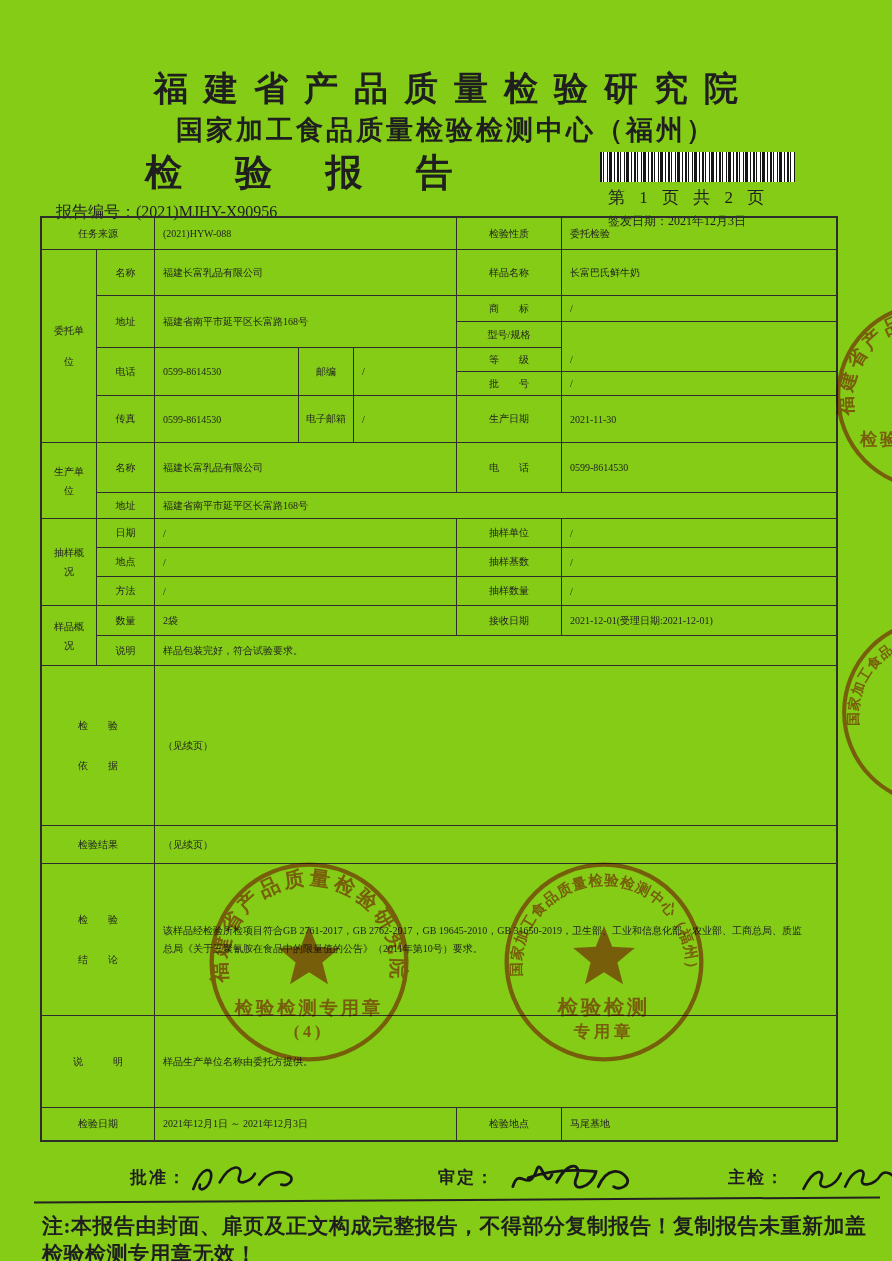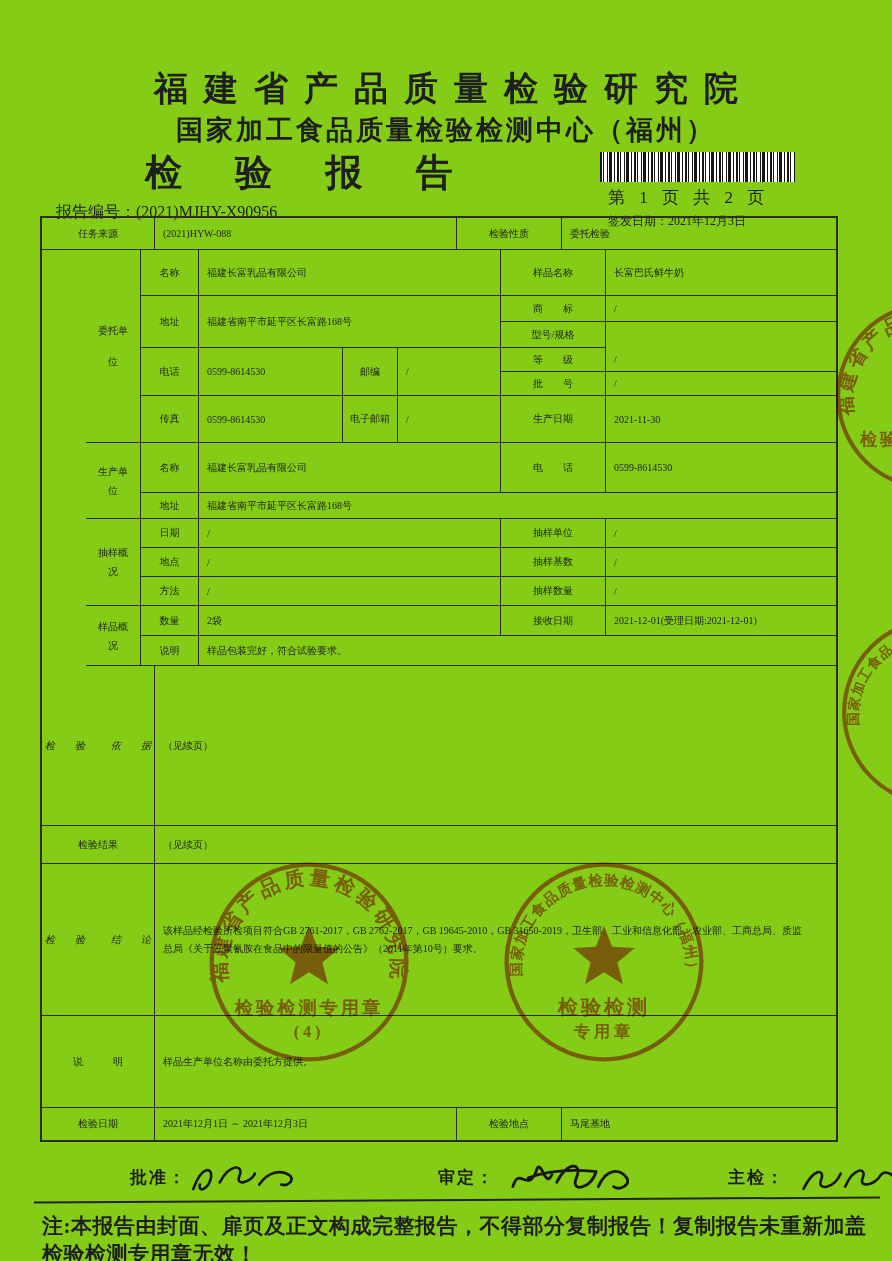--- a/index.html
+++ b/index.html
@@ -23,23 +23,23 @@
   .table{position:absolute;left:40px;top:216px;width:798px;border:2px solid #2d2d2d;
          box-sizing:border-box;font-size:10px;}
   .row{display:flex;}
   .c{border-right:1.5px solid #2d2d2d;border-bottom:1.5px solid #2d2d2d;box-sizing:border-box;
      display:flex;align-items:center;min-width:0;}
   .end{border-right:none;}
   .nb{border-bottom:none;}
   .lab{justify-content:center;text-align:center;}
   .val{padding:0 8px;}
   .stack{display:flex;flex-direction:column;min-width:0;}
-  .grp{width:55px;padding:0 11px;word-break:break-all;line-height:1.9;text-align:center;margin-left:44px;}
+  .grp{width:55px;padding:0 11px;word-break:break-all;line-height:1.9;text-align:center;}
   .grp.tall{line-height:3.1;}
-  .lab2{gap:26px;font-style:italic;}
+  .lab2{flex-direction:column;gap:26px;}
   
   .stamp{position:absolute;pointer-events:none;opacity:.82;mix-blend-mode:multiply;}
   
   .sigrow{position:absolute;left:40px;top:1154px;width:812px;height:46px;font-size:17px;}
   .sig-label{position:absolute;top:12px;font-weight:bold;letter-spacing:2px;}
   .sig-svg{position:absolute;top:2px;}
   .endline{position:absolute;left:34px;top:1199px;width:846px;height:2.2px;background:#222;
            transform:rotate(-.35deg);}
   .note{position:absolute;left:42px;top:1212px;width:834px;font-size:21px;font-weight:bold;
         letter-spacing:.5px;}

